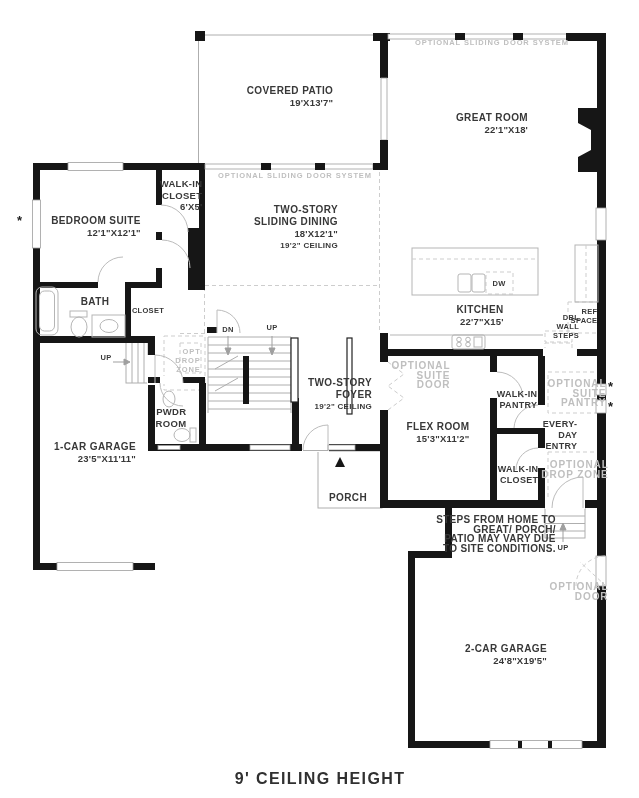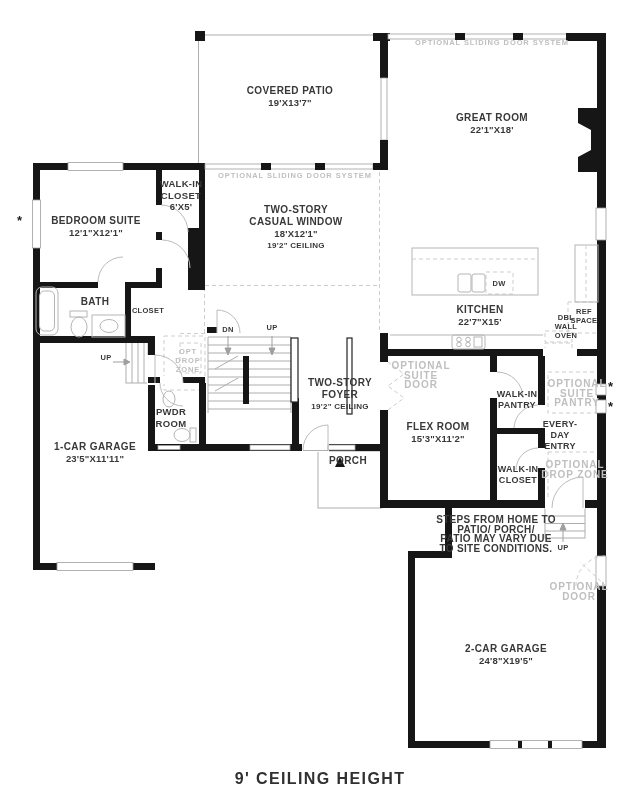--- a/index.html
+++ b/index.html
@@ -8,21 +8,21 @@
   #plan svg{position:absolute;left:0;top:0;}
   .w{fill:#161616;stroke:none;}
   .win{fill:#ffffff;stroke:#9f9f9f;stroke-width:0.8;}
   .gap{fill:#ffffff;stroke:none;}
   .thin{fill:none;stroke:#aeaeae;stroke-width:1;}
   .fix{fill:none;stroke:#b5b5b5;stroke-width:1;}
   .dash{fill:none;stroke:#cdcdcd;stroke-width:1;stroke-dasharray:4 3;}
   .door{fill:none;stroke:#bcbcbc;stroke-width:1;}
   .rail{fill:#ffffff;stroke:#222;stroke-width:1.2;}
   .arr{stroke:#9f9f9f;stroke-width:1;fill:#9f9f9f;}
-  .lbl{position:absolute;transform:translateX(-50%);text-align:center;color:#383838;
+  .lbl{position:absolute;transform:translateX(-50%);text-align:right;color:#383838;
        font-weight:700;white-space:nowrap;}
   .s10{font-size:10px;line-height:12px;letter-spacing:0.4px;}
   .s95{font-size:9.5px;line-height:11.5px;letter-spacing:0.3px;}
   .s9{font-size:9px;line-height:11px;letter-spacing:0.3px;}
   .s8{font-size:10px;line-height:9.5px;letter-spacing:0.3px;}
   .s75{font-size:7.5px;line-height:9px;letter-spacing:0.3px;}
   .dims{font-size:9.5px;letter-spacing:0.2px;}
   .ceil{font-size:8px;letter-spacing:0.3px;}
   .gray{color:#bfbfbf;font-weight:700;letter-spacing:0.9px;}
   .ast{position:absolute;font-size:13px;font-weight:700;color:#222;}
@@ -242,21 +242,21 @@
   <div class="dims">6'X5'</div>
 </div>
 
 <div class="lbl s10" style="left:96px;top:215px">
   <div>BEDROOM SUITE</div>
   <div class="dims">12'1"X12'1"</div>
 </div>
 
 <div class="lbl s10" style="left:296px;top:204px">
   <div>TWO-STORY</div>
-  <div>CASUAL WINDOW</div>
+  <div>SLIDING DINING</div>
   <div class="dims">18'X12'1"</div>
   <div class="ceil">19'2" CEILING</div>
 </div>
 
 <div class="lbl s10" style="left:95px;top:296px">
   <div>BATH</div>
 </div>
 
 <div class="lbl s75" style="left:148px;top:306px">
   <div>CLOSET</div>
@@ -272,21 +272,21 @@
 </div>
 
 <div class="lbl s75" style="left:584px;top:307px">
   <div>REF</div>
   <div>SPACE</div>
 </div>
 
 <div class="lbl s75" style="left:566px;top:313px">
   <div>DBL</div>
   <div>WALL</div>
-  <div>OVEN</div>
+  <div>STEPS</div>
 </div>
 
 <div class="lbl s75 gray" style="left:188px;top:347px">
   <div>OPT</div>
   <div>DROP</div>
   <div>ZONE</div>
 </div>
 
 <div class="lbl s75" style="left:228px;top:325px">
   <div>DN</div>
@@ -345,28 +345,28 @@
 <div class="lbl s9" style="left:518px;top:464px">
   <div>WALK-IN</div>
   <div>CLOSET</div>
 </div>
 
 <div class="lbl s8 gray" style="left:575px;top:460px">
   <div>OPTIONAL</div>
   <div>DROP ZONE</div>
 </div>
 
-<div class="lbl s10" style="left:348px;top:455px">
+<div class="lbl s10" style="left:348px;top:492px">
   <div>PORCH</div>
 </div>
 
 
 <div class="lbl s8" style="left:496px;top:515px">
   <div>STEPS FROM HOME TO</div>
-  <div>PATIO/ PORCH/</div>
+  <div>GREAT/ PORCH/</div>
   <div>PATIO MAY VARY DUE</div>
   <div>TO SITE CONDITIONS.</div>
 </div>
 
 <div class="lbl s75" style="left:563px;top:543px">
   <div>UP</div>
 </div>
 
 <div class="lbl s8 gray" style="left:579px;top:582px">
   <div>OPTIONAL</div>

